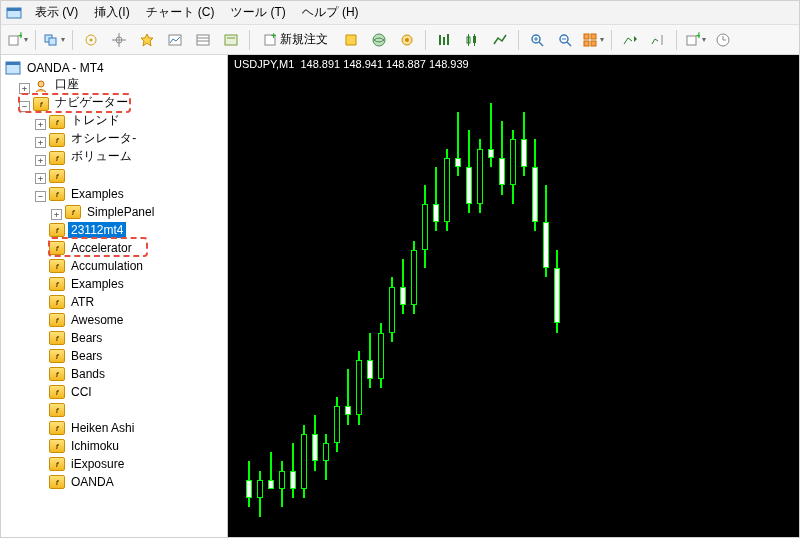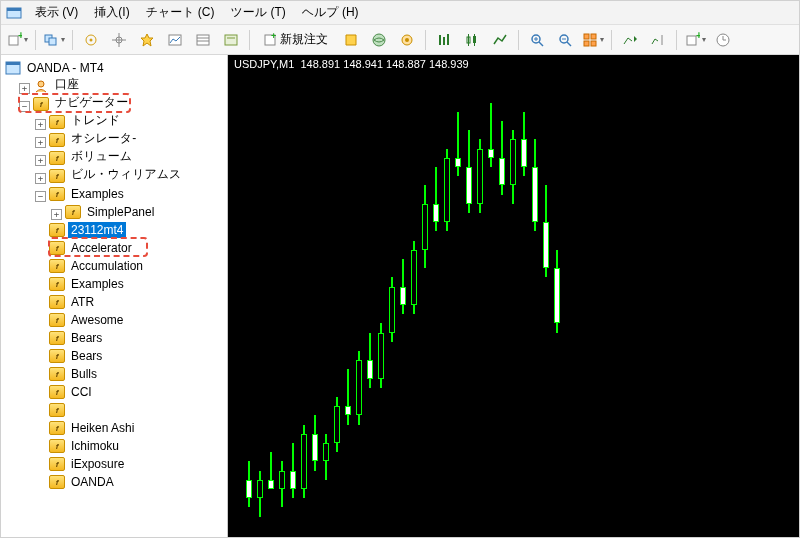--- a/index.html
+++ b/index.html
@@ -259,21 +259,20 @@
           <span class="icon">
             <span class="fx">f</span>
           </span>
           <span class="label">ボリューム</span>
         </div>
       <div class="node indent-2">
           <span class="toggle">+</span>
           <span class="icon">
             <span class="fx">f</span>
           </span>
-          <span class="label">ビル・ウィリアムス</span>
         </div>
       <div class="node indent-2">
           <span class="toggle">−</span>
           <span class="icon">
             <span class="fx">f</span>
           </span>
           <span class="label">Examples</span>
         </div>
       <div class="node indent-3">
           <span class="toggle">+</span>
@@ -340,21 +339,21 @@
             <span class="icon">
               <span class="fx">f</span>
             </span>
             <span class="label">Bears</span>
           </div>
           <div class="node indent-2">
             <span class="toggle empty"></span>
             <span class="icon">
               <span class="fx">f</span>
             </span>
-            <span class="label">Bulls</span>
+            <span class="label">Bands</span>
           </div>
           <div class="node indent-2">
             <span class="toggle empty"></span>
             <span class="icon">
               <span class="fx">f</span>
             </span>
             <span class="label">CCI</span>
           </div>
           <div class="node indent-2">
             <span class="toggle empty"></span>

